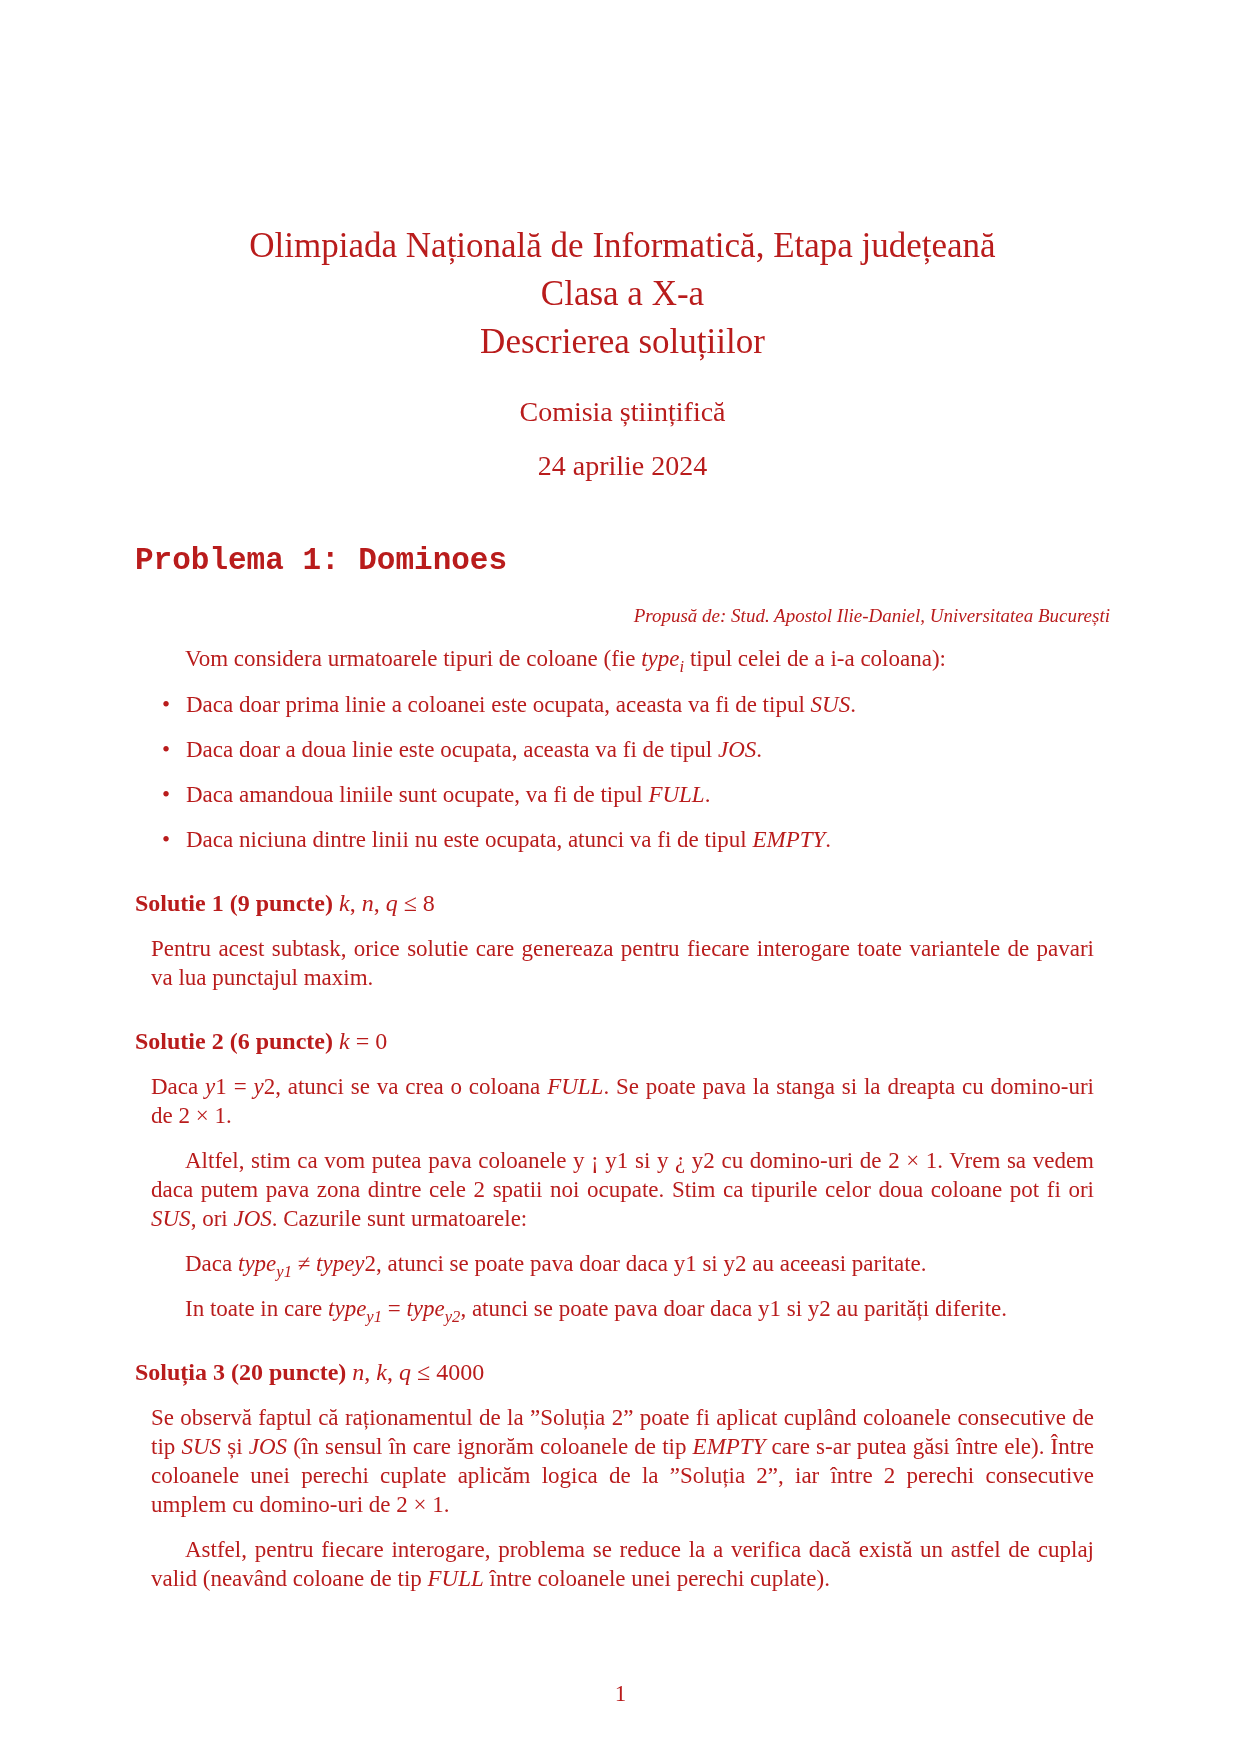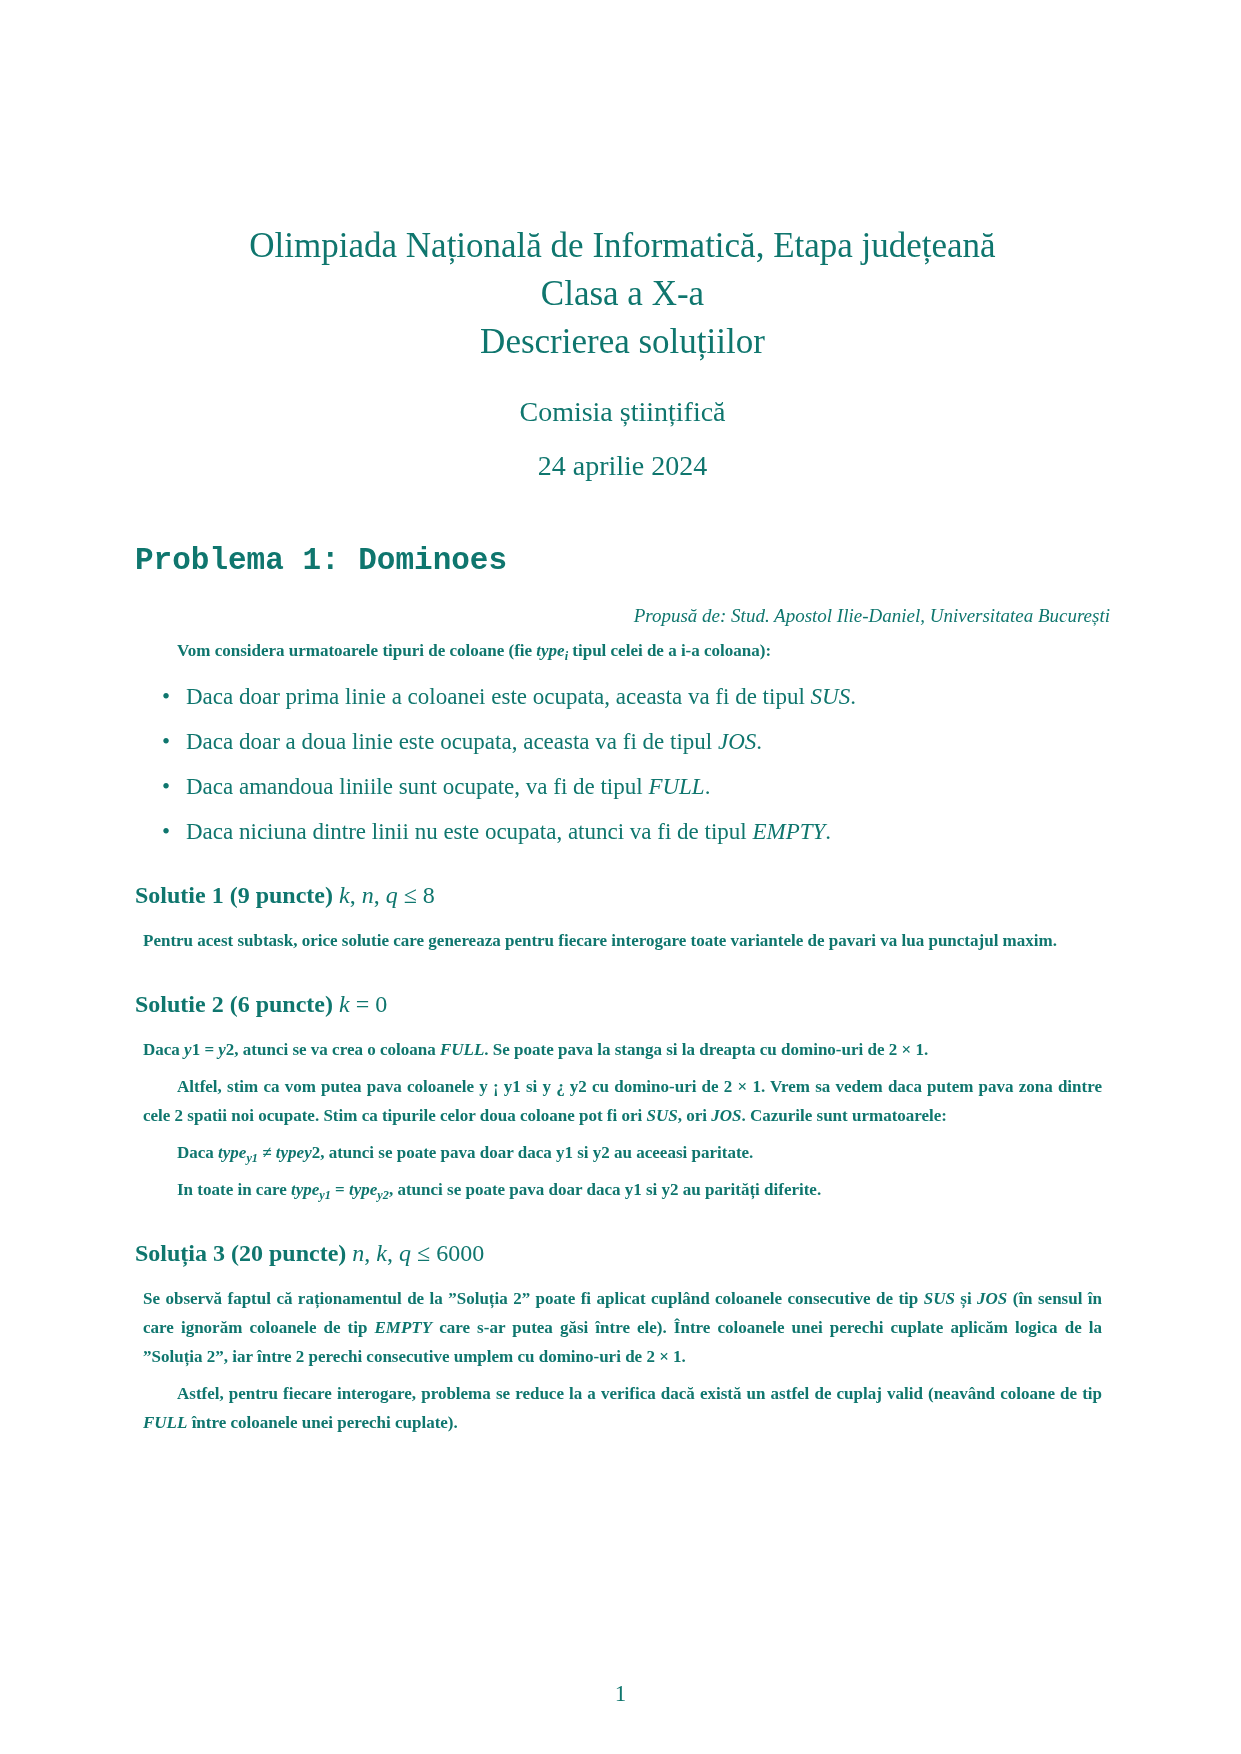--- a/index.html
+++ b/index.html
@@ -2,38 +2,38 @@
 <html><head>
 <meta charset="utf-8">
 <style>
   html, body { margin: 0; padding: 0; background: #e8e8e8; }
   .page {
     position: relative;
     width: 1241px;
     height: 1754px;
     margin: 0 auto;
     background: #ffffff;
-    color: #0f766e;
+    color: #b91c1c;
     font-family: "Liberation Serif", serif;
     overflow: hidden;
   }
   .content { box-sizing: border-box; padding: 222px 131px 0 135px; }
 
   .title-block { text-align: center; font-size: 35px; line-height: 48px; }
   .centered-line { text-align: center; font-size: 28px; line-height: 28px; }
   .author { margin-top: 32px; }
   .date { margin-top: 26px; }
 
   .problem-heading { margin: 63px 0 0 0; font-size: 31px; line-height: 35px; font-weight: bold; font-family: Liberation Mono, monospace; }
 
   .byline { font-style: italic; font-size: 19px; line-height: 24px; }
   .proposed { margin-top: 26px; text-align: right; }
   .prepared { margin-top: 27px; text-align: center; white-space: nowrap; }
 
-  p.body { margin: 8px; font-size: 17px; line-height: 29px; text-align: justify; font-weight: bold; }
+  p.body { margin: 16px; font-size: 23px; line-height: 29px; text-align: justify; }
   .intro { margin-top: 30px; }
   .indent { text-indent: 34px; }
 
   ul.bullets { list-style: none; margin: 17px 0 0 0; padding: 0 0 0 27px; }
   ul.bullets li { position: relative; padding-left: 24px; font-size: 23px; line-height: 29px; }
   ul.bullets li + li { margin-top: 16px; }
   ul.bullets li::before { content: "\2022"; position: absolute; left: 0; top: 0; }
 
   .sol-heading { margin: 34px 0 0 0; font-size: 24px; line-height: 30px; font-weight: normal; }
   .sol-body { margin-top: 16px; }
@@ -83,21 +83,21 @@
       <div class="sol-heading"><span class="bd">Solutie 2 (6 puncte) </span><span class="it">k</span><span> = 0</span></div>
       <div class="sol-body">
         <p class="body"><span>Daca </span><span class="it">y</span><span>1 = </span><span class="it">y</span><span>2, atunci se va crea o coloana </span><span class="it">FULL</span><span>.  Se poate pava la stanga si la dreapta cu domino-uri de 2 × 1.</span></p>
         <p class="body indent"><span>Altfel, stim ca vom putea pava coloanele y ¡ y1 si y ¿ y2 cu domino-uri de 2 × 1.  Vrem sa vedem daca putem pava zona dintre cele 2 spatii noi ocupate.  Stim ca tipurile celor doua coloane pot fi ori </span><span class="it">SUS</span><span>, ori </span><span class="it">JOS</span><span>. Cazurile sunt urmatoarele:</span></p>
         <p class="body indent"><span>Daca </span><span class="it">type</span><sub class="it">y1</sub><span> ≠ </span><span class="it">typey</span><span>2, atunci se poate pava doar daca y1 si y2 au aceeasi paritate.</span></p>
         <p class="body indent"><span>In toate in care </span><span class="it">type</span><sub class="it">y1</sub><span> = </span><span class="it">type</span><sub class="it">y2</sub><span>, atunci se poate pava doar daca y1 si y2 au parități diferite.</span></p>
       </div>
     </div>
 
     <div>
-      <div class="sol-heading"><span class="bd">Soluția 3 (20 puncte) </span><span class="it">n</span><span>, </span><span class="it">k</span><span>, </span><span class="it">q</span><span> ≤ 6000</span></div>
+      <div class="sol-heading"><span class="bd">Soluția 3 (20 puncte) </span><span class="it">n</span><span>, </span><span class="it">k</span><span>, </span><span class="it">q</span><span> ≤ 4000</span></div>
       <div class="sol-body">
         <p class="body"><span>Se observă faptul că raționamentul de la ”Soluția 2” poate fi aplicat cuplând coloanele consecutive de tip </span><span class="it">SUS</span><span> și </span><span class="it">JOS</span><span> (în sensul în care ignorăm coloanele de tip </span><span class="it">EMPTY</span><span> care s-ar putea găsi între ele). Între coloanele unei perechi cuplate aplicăm logica de la ”Soluția 2”, iar între 2 perechi consecutive umplem cu domino-uri de 2 × 1.</span></p>
         <p class="body indent"><span>Astfel, pentru fiecare interogare, problema se reduce la a verifica dacă există un astfel de cuplaj valid (neavând coloane de tip </span><span class="it">FULL</span><span> între coloanele unei perechi cuplate).</span></p>
       </div>
     </div>
 
   </div>
 
   <div class="page-number">1</div>
 </div>

